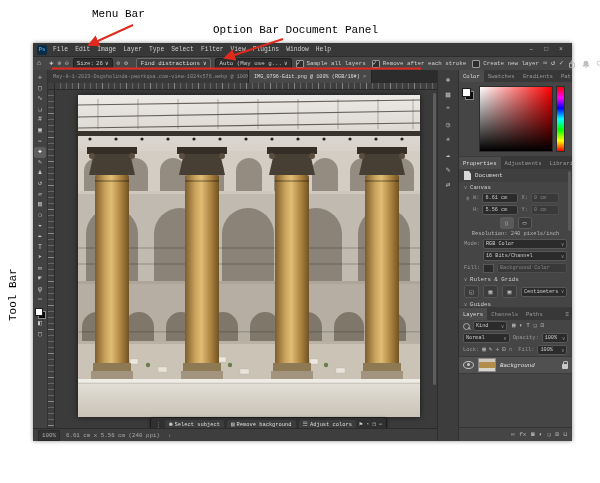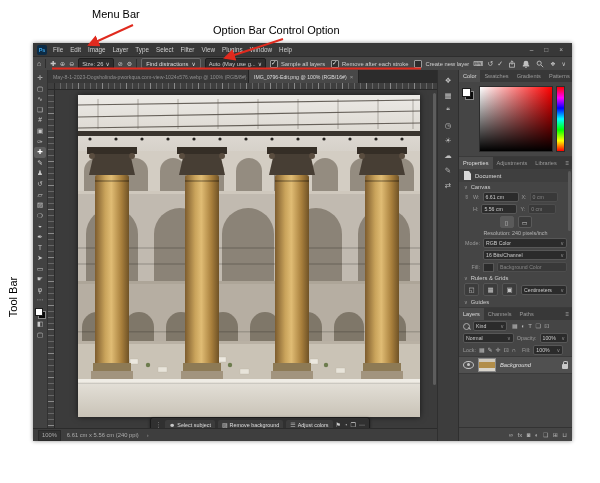--- a/index.html
+++ b/index.html
@@ -1,17 +1,17 @@
 <!DOCTYPE html>
 <html><head>
 <meta charset="utf-8">
 <style>
   html,body{margin:0;padding:0;background:#fff}
   .page{position:relative;width:600px;height:483px;background:#fff;overflow:hidden;
-        font-family:Liberation Sans, sans-serif;-webkit-font-smoothing:antialiased}
+        font-family:Liberation Mono, monospace;-webkit-font-smoothing:antialiased}
 
   
   .ann{position:absolute;color:#000;font-size:11px;z-index:60;white-space:nowrap}
   #ann-menu{left:92px;top:8px}
   #ann-option{left:213px;top:24px}
   #ann-tool{left:-11px;top:291px;width:48px;height:12px;transform:rotate(-90deg);text-align:center}
   .overlay{position:absolute;left:0;top:0;width:600px;height:483px;pointer-events:none;z-index:55}
 
   
   .win{position:absolute;left:33px;top:43px;width:539px;height:398px;background:#3e3e3e;
@@ -148,21 +148,21 @@
   .lock-ico::before{content:"";position:absolute;left:1px;top:-3px;width:3px;height:3px;border:1px solid #c9c9c9;border-bottom:none;border-radius:2px 2px 0 0}
   .lbot{margin-top:auto;height:13px;border-top:1px solid #333;display:flex;align-items:center;justify-content:flex-end;
         gap:4.5px;padding:0 5px;font-size:6px;color:#b0b0b0;flex:none}
 </style>
 </head>
 <body>
 
 <div class="page">
 
   <div class="ann" id="ann-menu">Menu Bar</div>
-  <div class="ann" id="ann-option">Option Bar Control Option</div>
+  <div class="ann" id="ann-option">Option Bar Document Panel</div>
   <div class="ann" id="ann-tool">Tool Bar</div>
 
   <svg class="overlay">
     <defs>
       <marker id="ah" markerWidth="7" markerHeight="7" refX="5" refY="3" orient="auto">
         <path d="M0 0 L6 3 L0 6 Z" fill="#e02a1e"></path>
       </marker>
     </defs>
     <line x1="133" y1="25" x2="89" y2="45" stroke="#e02a1e" stroke-width="2" marker-end="url(#ah)"></line>
     <line x1="283" y1="39" x2="225" y2="58" stroke="#e02a1e" stroke-width="2" marker-end="url(#ah)"></line>

